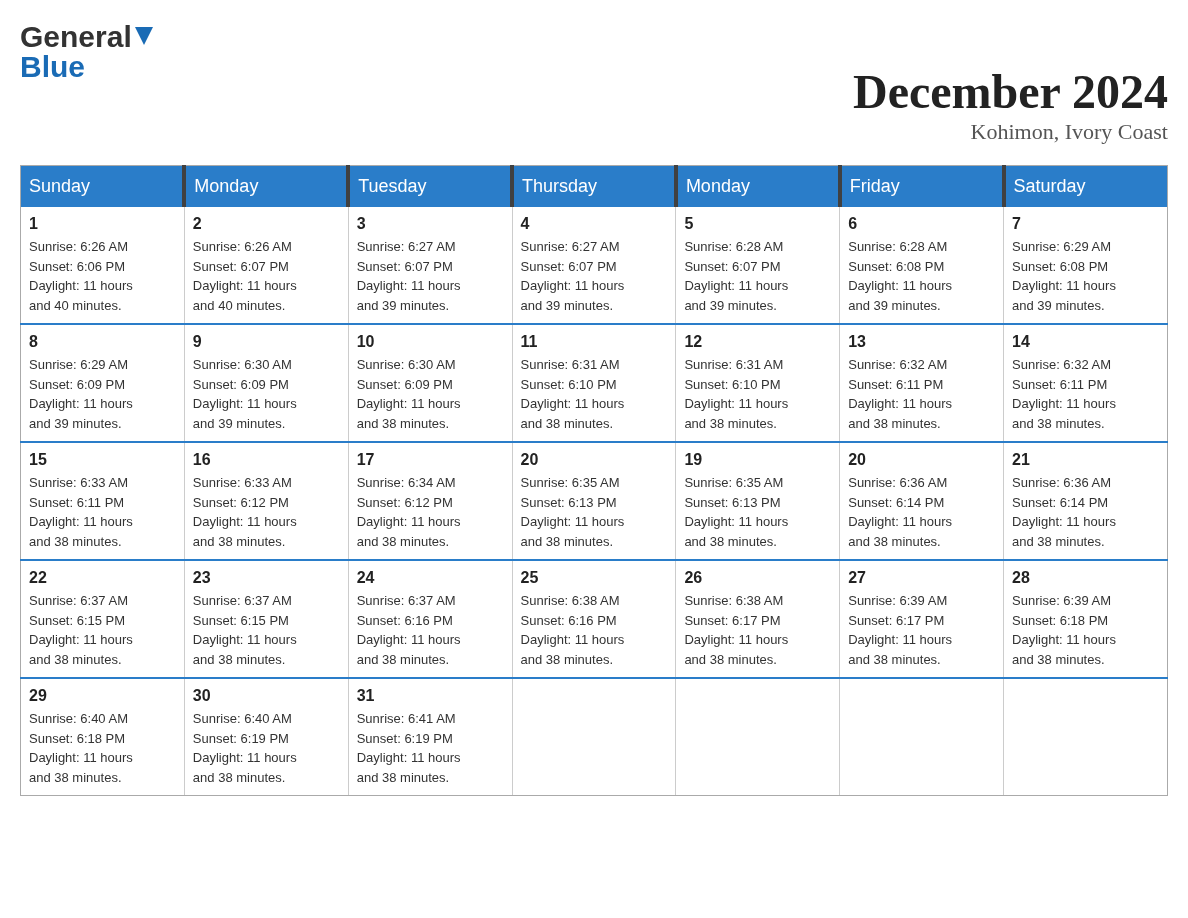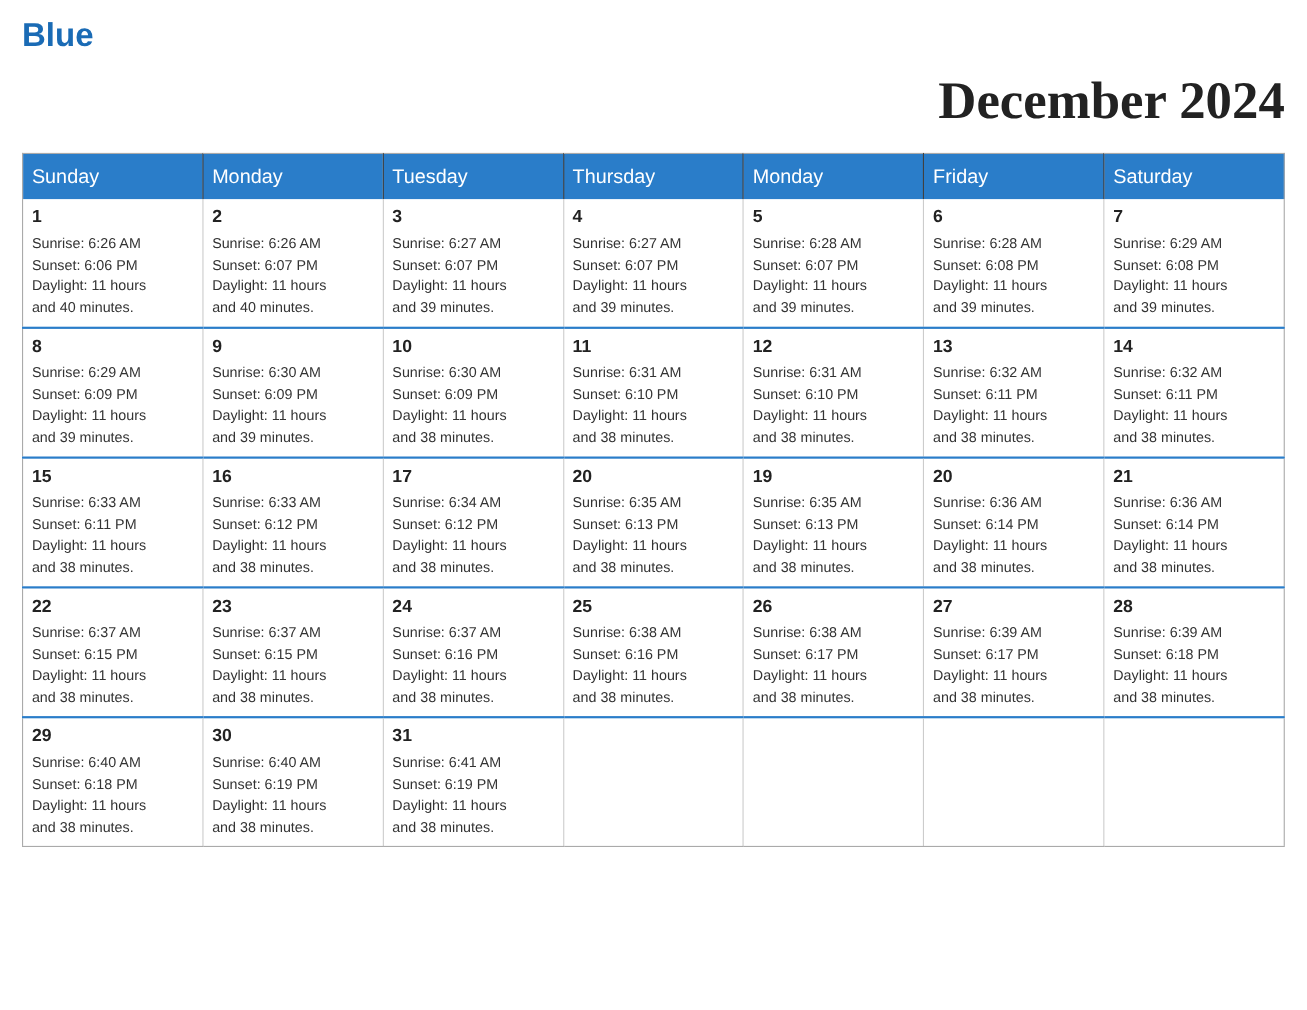--- a/index.html
+++ b/index.html
@@ -36,21 +36,21 @@
       border-collapse: collapse;
       border: 1px solid #aaa;
     }
     th {
       background-color: #2a7dc9;
       color: #fff;
       padding: 10px 8px;
       text-align: left;
       font-size: 18px;
       font-weight: normal;
-      border-right: 1px solid #404040;
+      border-right: 4px solid #404040;
     }
     th:last-child { border-right: none; }
     td {
       vertical-align: top;
       padding: 8px;
       border-right: 1px solid #ccc;
       border-bottom: 2px solid #2a7dc9;
       font-size: 13px;
       color: #333;
       width: 14.28%;
@@ -100,26 +100,35 @@
       color: #1a6bb5;
       font-family: Arial, sans-serif;
       margin-top: -4px;
     }
   </style>
 </head>
 <body>
 
 <div class="header">
   <div class="logo-wrapper">
+    <div class="logo-row1">
+      <span>General</span>
+      <span class="logo-arrow">
+        <svg width="18" height="20" viewBox="0 0 18 20">
+          <polygon points="0,0 18,0 9,18" fill="#1a6bb5"></polygon>
+        </svg>
+      </span>
+    </div>
     <div class="logo-row2">
       <span>Blue</span>
     </div>
   </div>
   <div class="title-area">
     <div class="month-title">December 2024</div>
+    <div class="location">Kohimon, Ivory Coast</div>
   </div>
 </div>
 
 <table>
   <thead>
     <tr>
     <th>Sunday</th>
         <th>Monday</th>
         <th>Tuesday</th>
         <th>Thursday</th>

